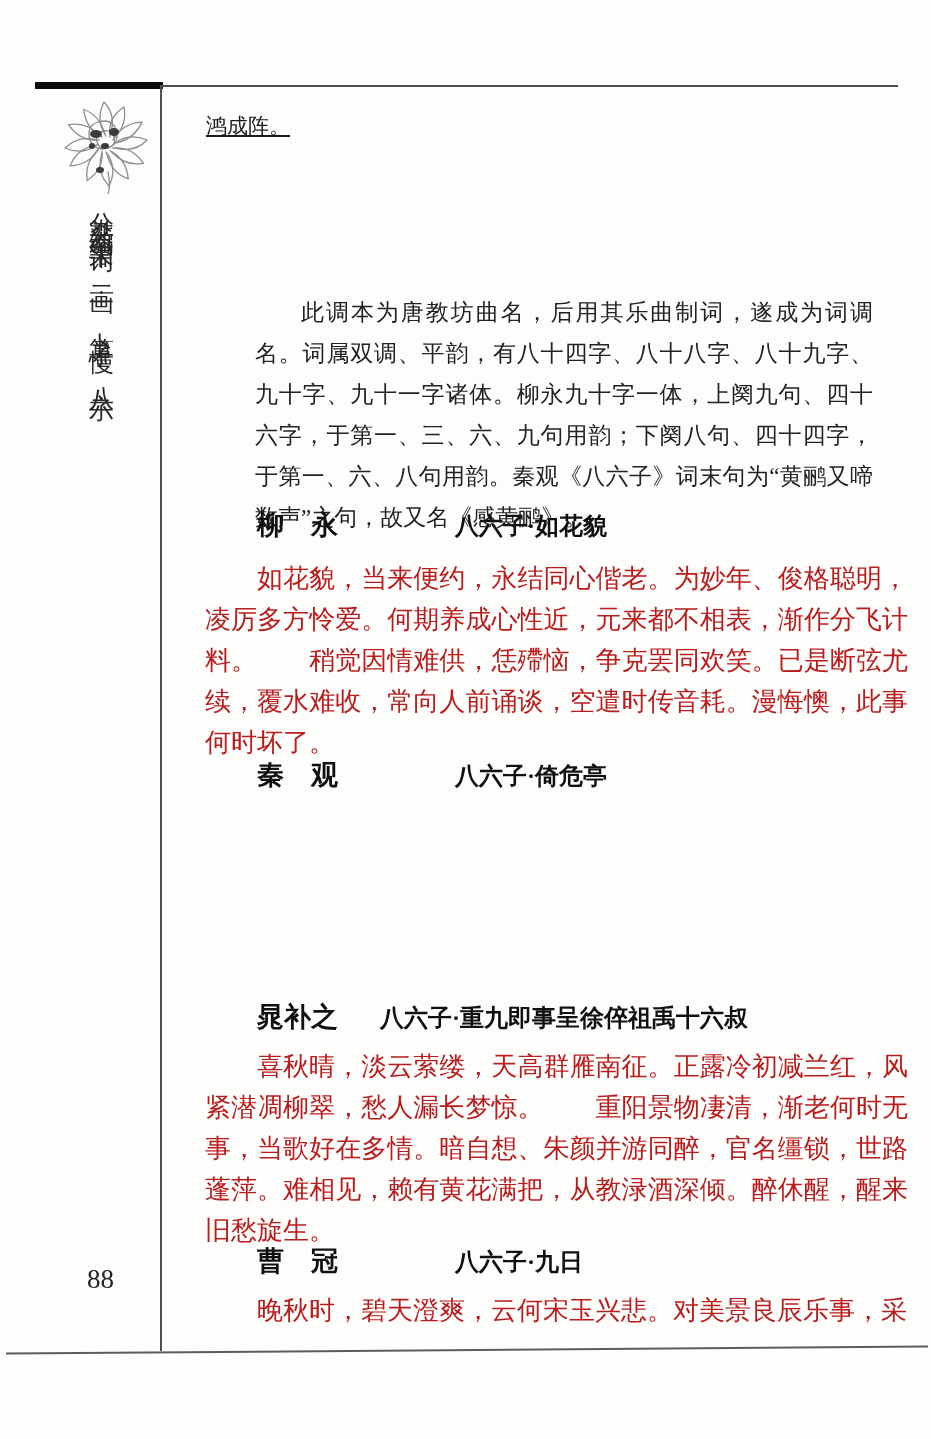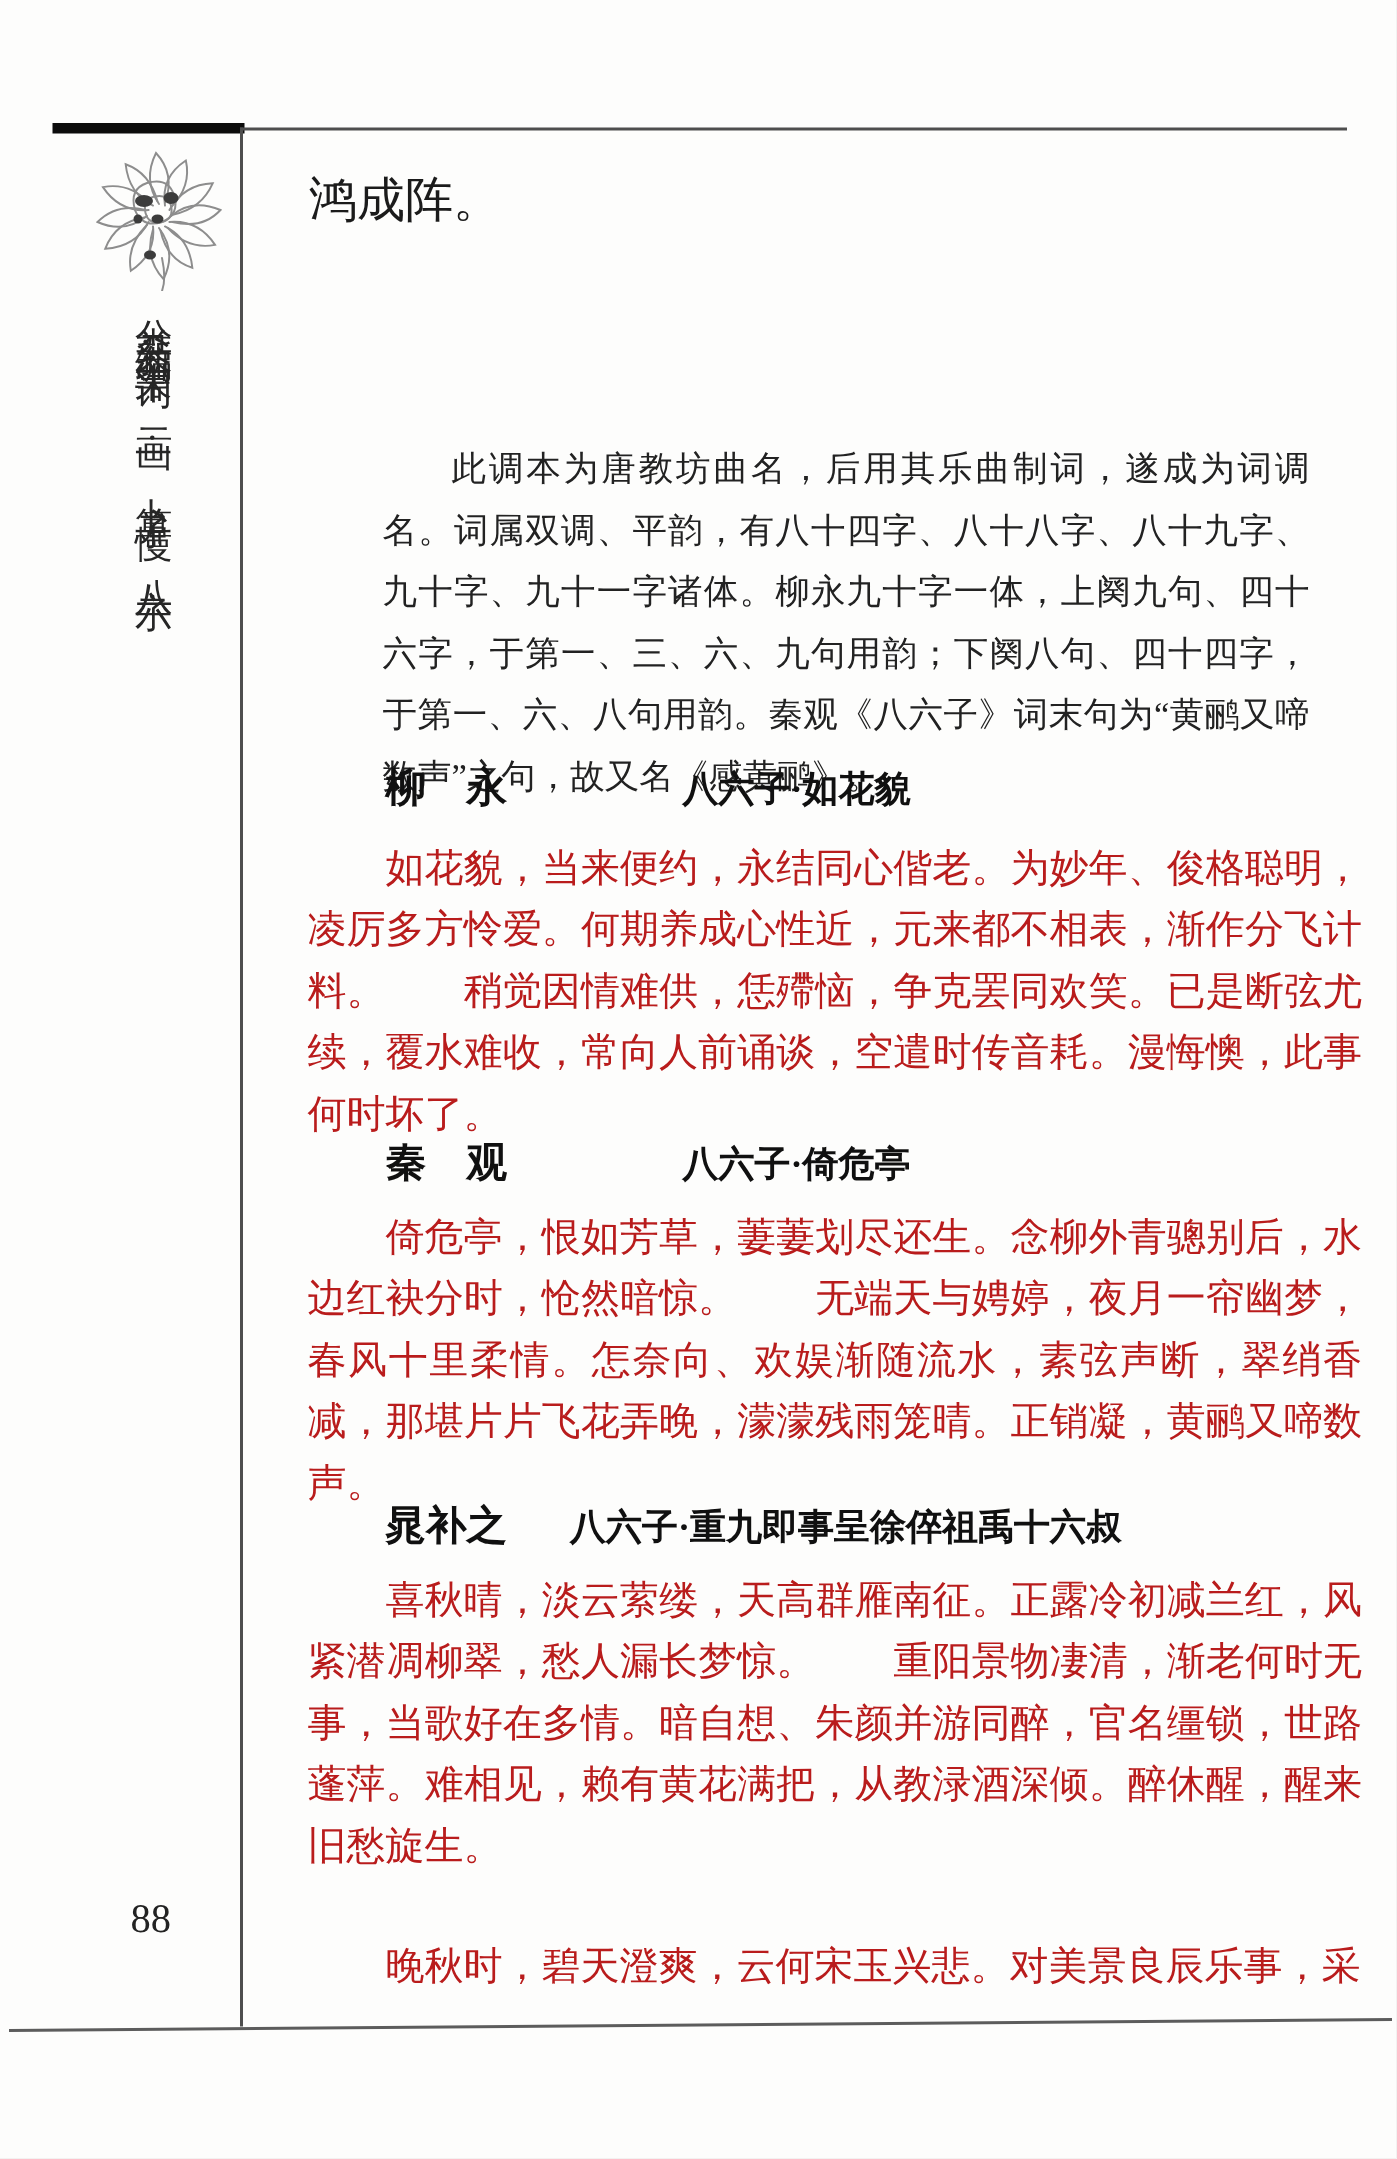--- a/index.html
+++ b/index.html
@@ -23,21 +23,21 @@
   .ornament { position:absolute; left:52px; top:94px; }
   .sidebar-title {
     position:absolute; left:85px; top:192px;
     writing-mode:vertical-rl; text-orientation:upright;
     font-size:25px; letter-spacing:6px; color:#262626;
     white-space:pre;
   }
   .page-number { position:absolute; left:87px; top:1264px; font-size:27px; color:#222; }
 
   
-  .carryover { position:absolute; left:206px; top:112px; font-size:32px; }
+  .carryover { position:absolute; left:206px; top:112px; font-size:21px;text-decoration:underline; }
 
   .main-title {
     position:absolute; left:318px; top:200px;
     font-size:34px; font-weight:bold; letter-spacing:22px;
     color:#141414; white-space:nowrap;
   }
 
   .intro {
     position:absolute; left:255px; top:292px; width:618px;
     font-size:23px; line-height:41px;
@@ -116,22 +116,24 @@
   <div class="intro">此调本为唐教坊曲名，后用其乐曲制词，遂成为词调名。词属双调、平韵，有八十四字、八十八字、八十九字、九十字、九十一字诸体。柳永九十字一体，上阕九句、四十六字，于第一、三、六、九句用韵；下阕八句、四十四字，于第一、六、八句用韵。秦观《八六子》词末句为“黄鹂又啼数声”之句，故又名《感黄鹂》。</div>
 
   <div class="entry-header eh-1">
     <span class="author">柳　永</span><span class="tune">八六子·如花貌</span>
   </div>
   <div class="poem pm-1">如花貌，当来便约，永结同心偕老。为妙年、俊格聪明，凌厉多方怜爱。何期养成心性近，元来都不相表，渐作分飞计料。　　稍觉因情难供，恁殢恼，争克罢同欢笑。已是断弦尤续，覆水难收，常向人前诵谈，空遣时传音耗。漫悔懊，此事何时坏了。</div>
 
   <div class="entry-header eh-2">
     <span class="author">秦　观</span><span class="tune">八六子·倚危亭</span>
   </div>
-  <div class="poem pm-2">倚危亭，恨如芳草，萋萋划尽还生。念柳外青骢别后，水边红袂分时，怆然暗惊。　　无端天与娉婷，夜月一帘幽梦，春风十里柔情。怎奈向、欢娱渐随流水，素弦声断，翠绡香减，那堪片片飞花弄晚，濛濛残雨笼晴。正销凝，黄鹂又啼数声。</div>
 
   <div class="entry-header entry-3 eh-3">
     <span class="author">晁补之</span><span class="tune">八六子·重九即事呈徐倅祖禹十六叔</span>
   </div>
   <div class="poem pm-3">喜秋晴，淡云萦缕，天高群雁南征。正露冷初减兰红，风紧潜凋柳翠，愁人漏长梦惊。　　重阳景物凄清，渐老何时无事，当歌好在多情。暗自想、朱颜并游同醉，官名缰锁，世路蓬萍。难相见，赖有黄花满把，从教渌酒深倾。醉休醒，醒来旧愁旋生。</div>
 
+  <div class="entry-header eh-4">
+    <span class="author">曹　冠</span><span class="tune">八六子·九日</span>
+  </div>
   <div class="poem pm-4">晚秋时，碧天澄爽，云何宋玉兴悲。对美景良辰乐事，采</div>
 
 </div>
 
 </body></html>

